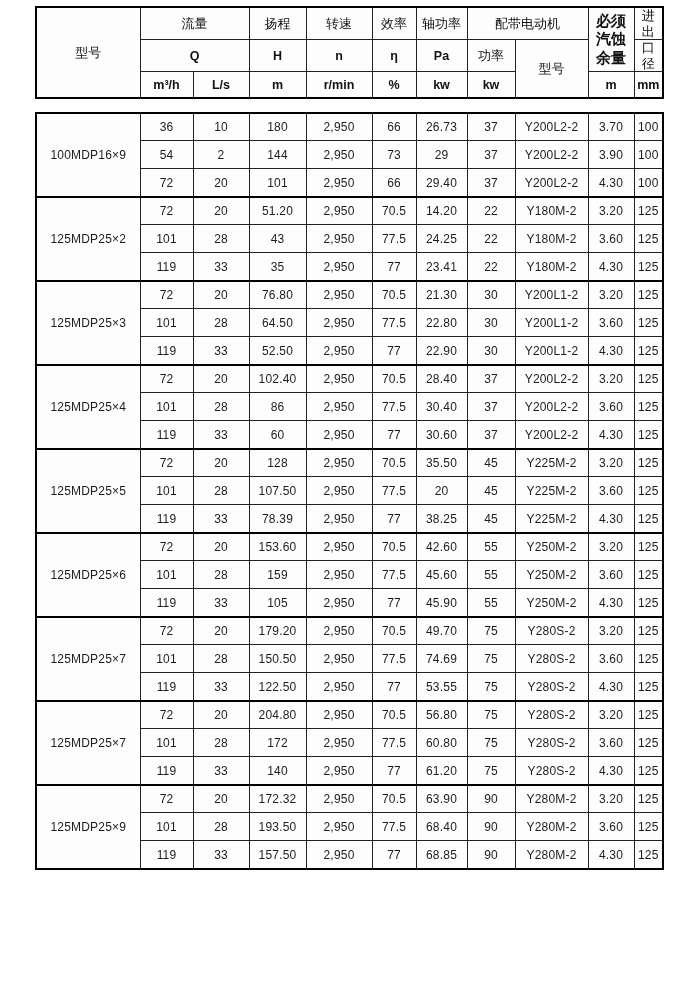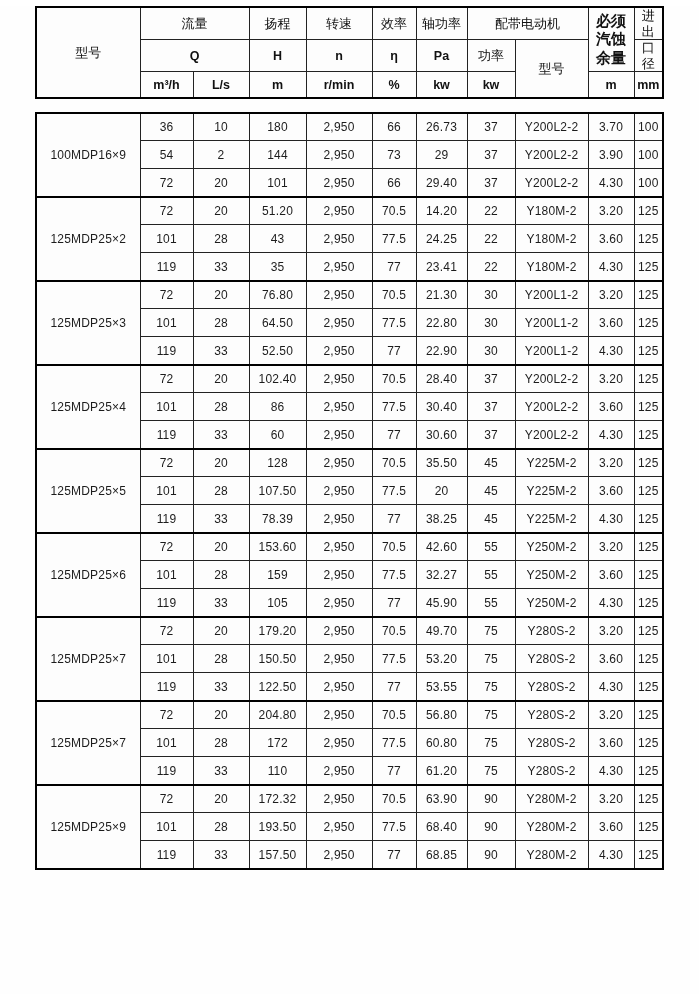--- a/index.html
+++ b/index.html
@@ -336,21 +336,21 @@
           <td>Y250M-2</td>
           <td>3.20</td>
           <td>125</td>
         </tr>
         <tr>
           <td>101</td>
           <td>28</td>
           <td>159</td>
           <td>2,950</td>
           <td>77.5</td>
-          <td>32.27</td>
+          <td>45.60</td>
           <td>55</td>
           <td>Y250M-2</td>
           <td>3.60</td>
           <td>125</td>
         </tr>
         <tr>
           <td>119</td>
           <td>33</td>
           <td>105</td>
           <td>2,950</td>
@@ -373,21 +373,21 @@
           <td>Y280S-2</td>
           <td>3.20</td>
           <td>125</td>
         </tr>
         <tr>
           <td>101</td>
           <td>28</td>
           <td>150.50</td>
           <td>2,950</td>
           <td>77.5</td>
-          <td>53.20</td>
+          <td>74.69</td>
           <td>75</td>
           <td>Y280S-2</td>
           <td>3.60</td>
           <td>125</td>
         </tr>
         <tr>
           <td>119</td>
           <td>33</td>
           <td>122.50</td>
           <td>2,950</td>
@@ -419,21 +419,21 @@
           <td>77.5</td>
           <td>60.80</td>
           <td>75</td>
           <td>Y280S-2</td>
           <td>3.60</td>
           <td>125</td>
         </tr>
         <tr>
           <td>119</td>
           <td>33</td>
-          <td>110</td>
+          <td>140</td>
           <td>2,950</td>
           <td>77</td>
           <td>61.20</td>
           <td>75</td>
           <td>Y280S-2</td>
           <td>4.30</td>
           <td>125</td>
         </tr>
         <tr class="group-start">
           <td rowspan="3" class="model-cell">125MDP25×9</td>

